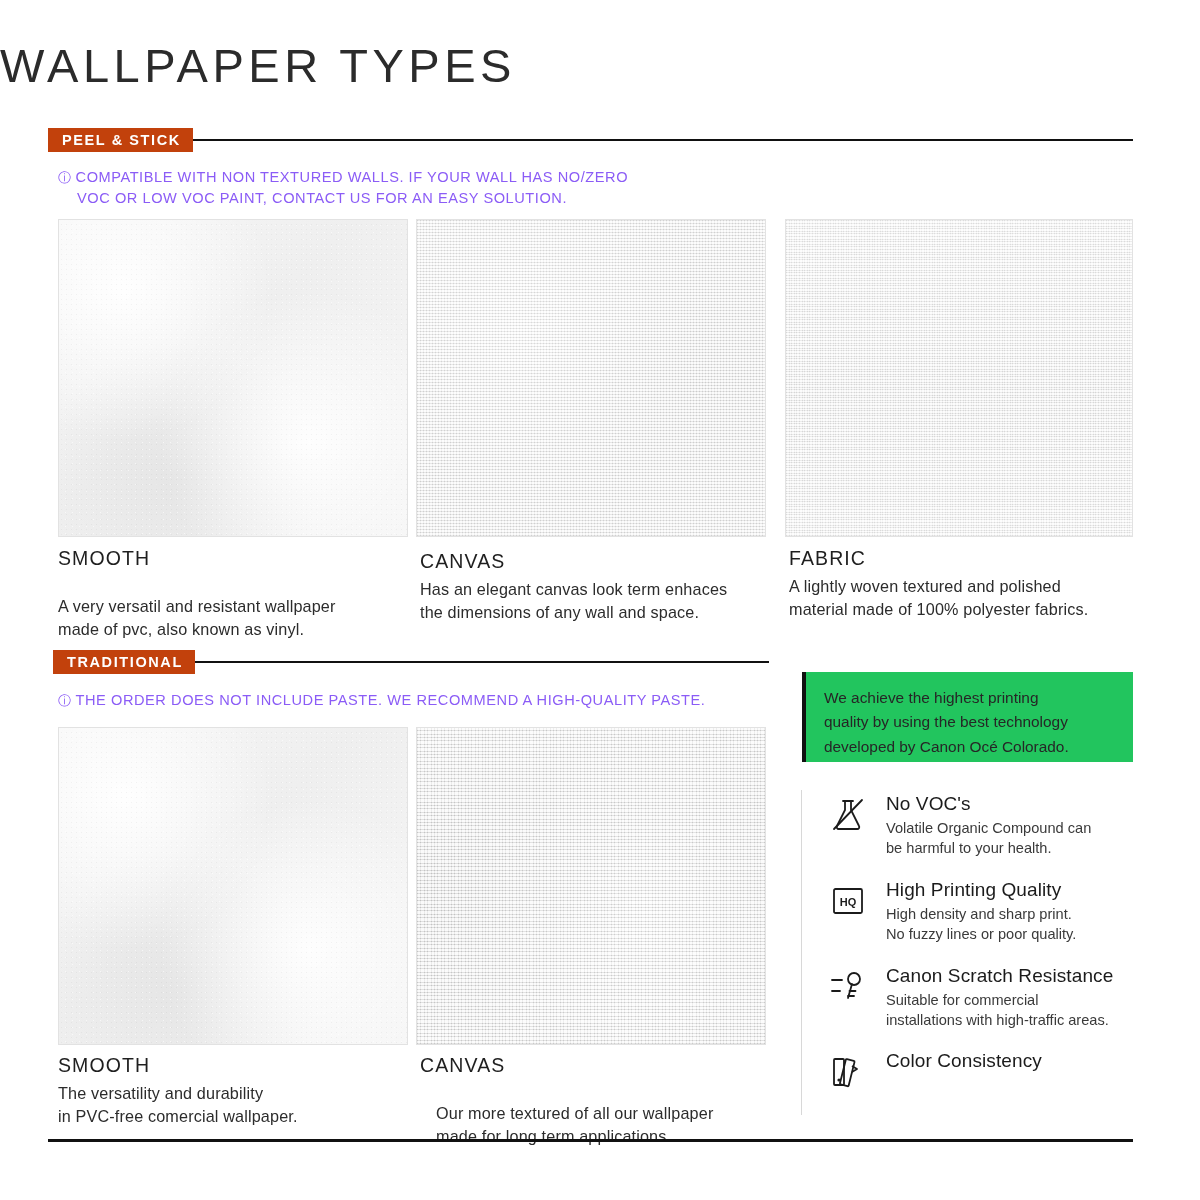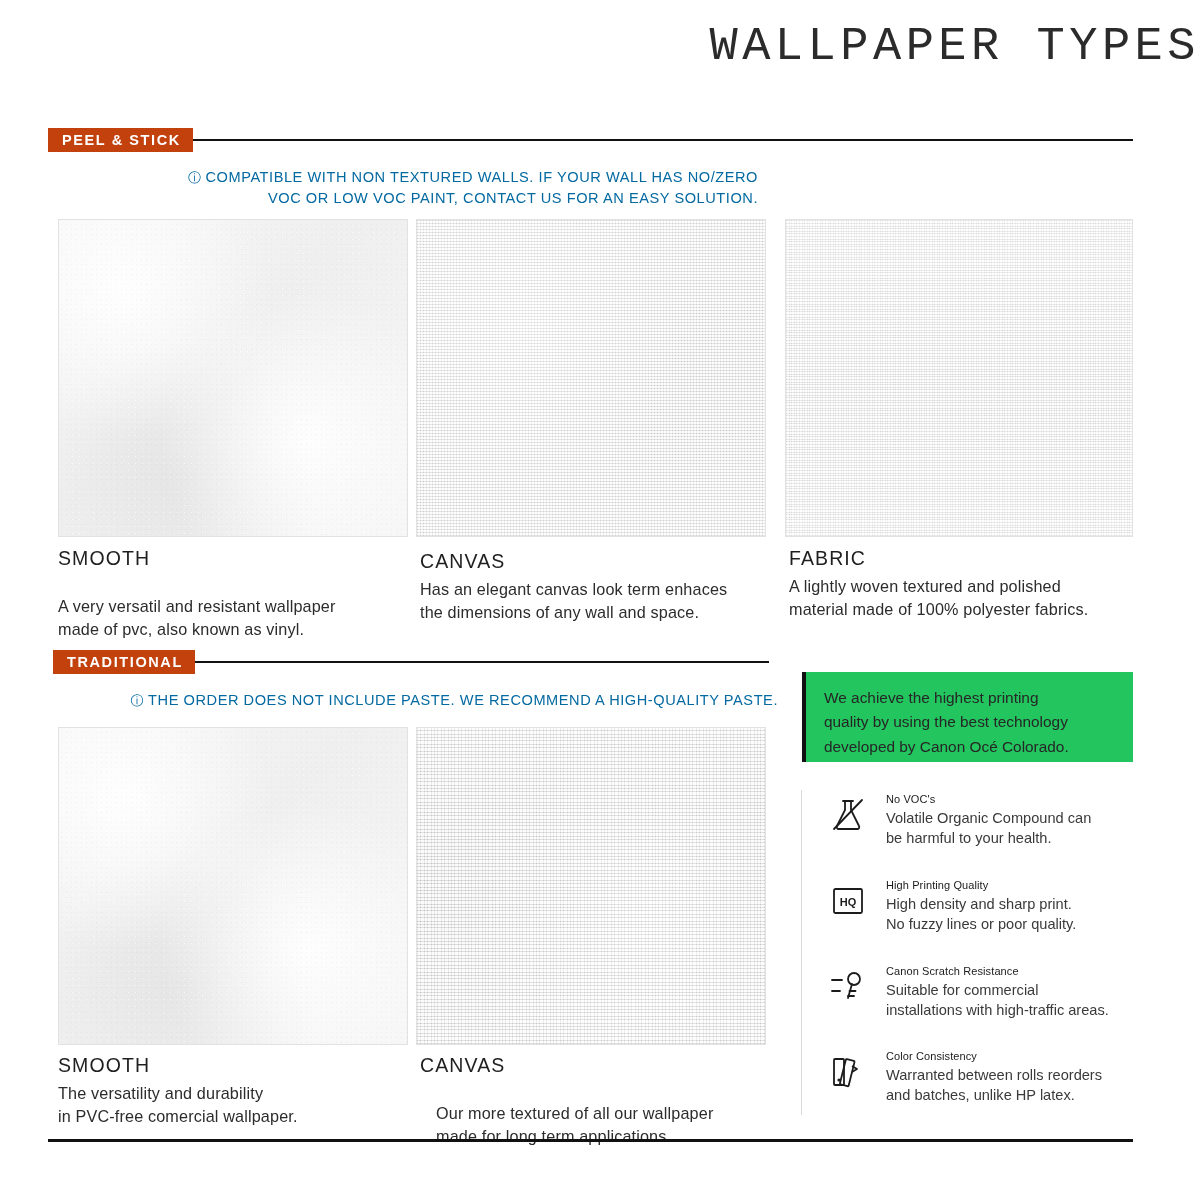--- a/index.html
+++ b/index.html
@@ -15,29 +15,29 @@
   }
 
   .page {
     position: absolute;
     inset: 0;
   }
 
   
   .title {
     position: absolute;
-    top: 20px;
+    top: 38px;
     left: 0;
     width: 1200px;
-    text-align: right;
+    text-align: left;
     font-size: 47px;
     letter-spacing: 4.5px;
     font-weight: 400;
     color: #2b2b2b;
-    font-family: Liberation Mono, monospace;
+    font-family: Liberation Sans, sans-serif;
   }
 
   
   .section-header {
     position: absolute;
     height: 24px;
     display: flex;
     align-items: stretch;
   }
   .section-tag {
@@ -63,23 +63,22 @@
     width: 100%;
     height: 2.5px;
     background: #111111;
   }
 
   
   .note {
     position: absolute;
     font-size: 14.6px;
     letter-spacing: 0.55px;
-    color: #0369a1;
+    color: #8b5cf6;
     line-height: 1.45;
-    text-align: right;
   }
   .note .ico {
     font-size: 13px;
     margin-right: 4px;
   }
   .note .l2 {
     display: block;
     padding-left: 19px;
   }
 
@@ -190,21 +189,21 @@
   }
   .feature .f-icon {
     position: absolute;
     left: 0;
     top: 2px;
     width: 40px;
     height: 40px;
   }
   .feature .f-title {
     margin-left: 58px;
-    font-size: 11px;
+    font-size: 19px;
     font-weight: 400;
     color: #1b1b1b;
     letter-spacing: 0.1px;
   }
   .feature .f-body {
     margin-left: 58px;
     margin-top: 3px;
     font-size: 14.6px;
     line-height: 1.38;
     color: #3a3a3a;
@@ -341,21 +340,17 @@
   <div class="feature" style="top:1050px;">
     <div class="f-icon">
       <svg viewBox="0 0 40 40" width="40" height="40" fill="none" stroke="#1b1b1b" stroke-width="1.8" stroke-linejoin="round">
         <rect x="6" y="7" width="10" height="26" rx="1"></rect>
         <rect x="18" y="7" width="9" height="26" rx="1" transform="rotate(14 18 7)"></rect>
         <circle cx="11" cy="28" r="1.6" fill="#1b1b1b" stroke="none"></circle>
         <path d="M24 14 l5 3 -5 3"></path>
       </svg>
     </div>
     <div class="f-title">Color Consistency</div>
-    <div class="f-body">
-      <span>Warranted between rolls reorders</span><br>
-      <span>and batches, unlike HP latex.</span>
-    </div>
   </div>
 
   <div class="bottom-rule"></div>
 
 </div>
 
 </body></html>

